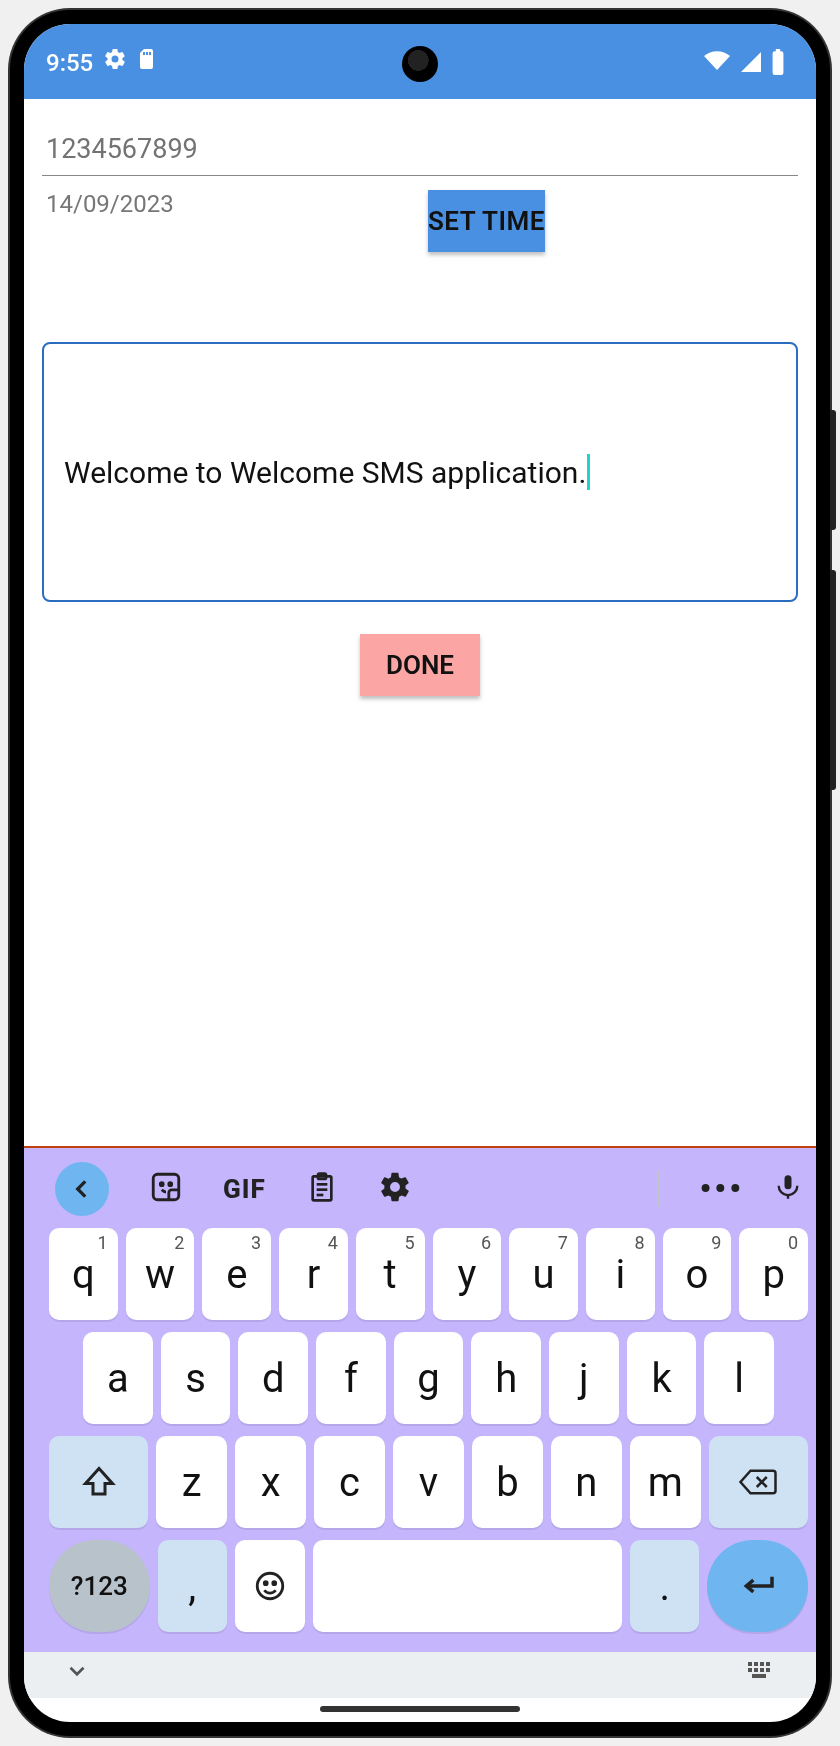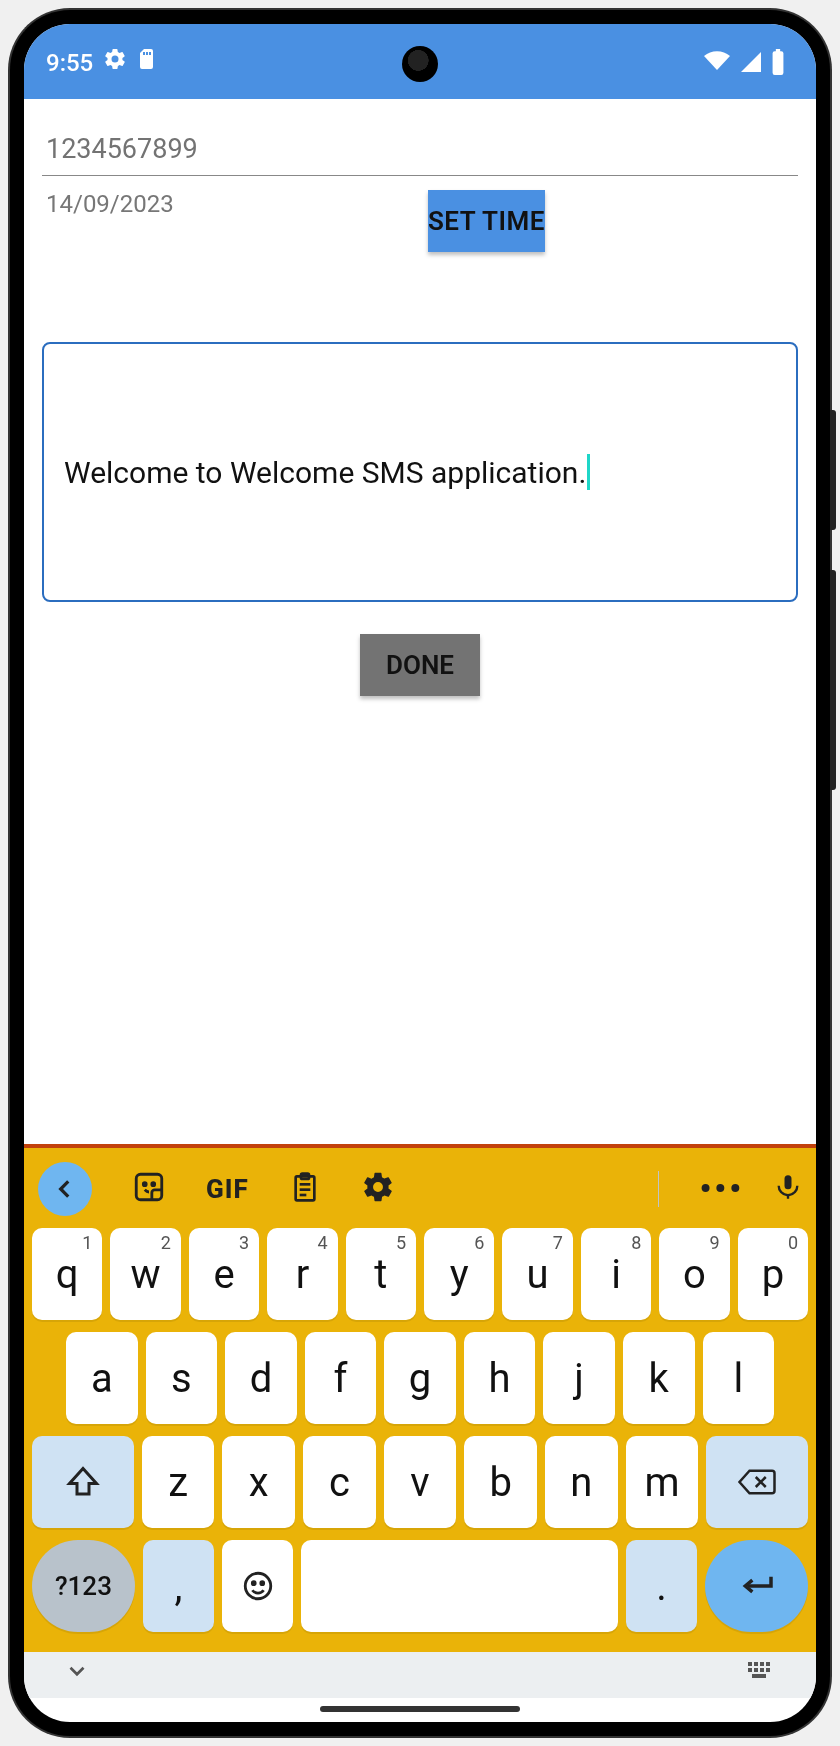--- a/index.html
+++ b/index.html
@@ -105,35 +105,35 @@
   .cursor-bar {
     display: inline-block;
     width: 3px; height: 36px;
     background: #1ed6c8;
     vertical-align: middle;
     margin-left: 1px;
   }
 
   .done-row { display: flex; justify-content: center; margin-top: 32px; }
   .done-btn {
-    background: #737373;
+    background: #fca5a5;
     color: #111;
     font-size: 26px;
     font-weight: 600;
     padding: 16px 26px;
     border: none;
     box-shadow: 0 3px 4px rgba(0,0,0,0.25);
     cursor: pointer;
   }
 
   
   .keyboard {
-    background: #eab308;
-    border-top: 4px solid #c2410c;
-    padding: 6px 8px 8px 8px;
+    background: #c4b5fd;
+    border-top: 2px solid #c2410c;
+    padding: 6px 8px 8px 25px;
   }
   .kb-toolbar {
     display: flex;
     align-items: center;
     justify-content: space-between;
     padding: 8px 6px 12px 6px;
   }
   .kb-tool-left { display: flex; align-items: center; gap: 40px; }
   .kb-tool-right { display: flex; align-items: center; gap: 30px; }
   .tb-circle {

